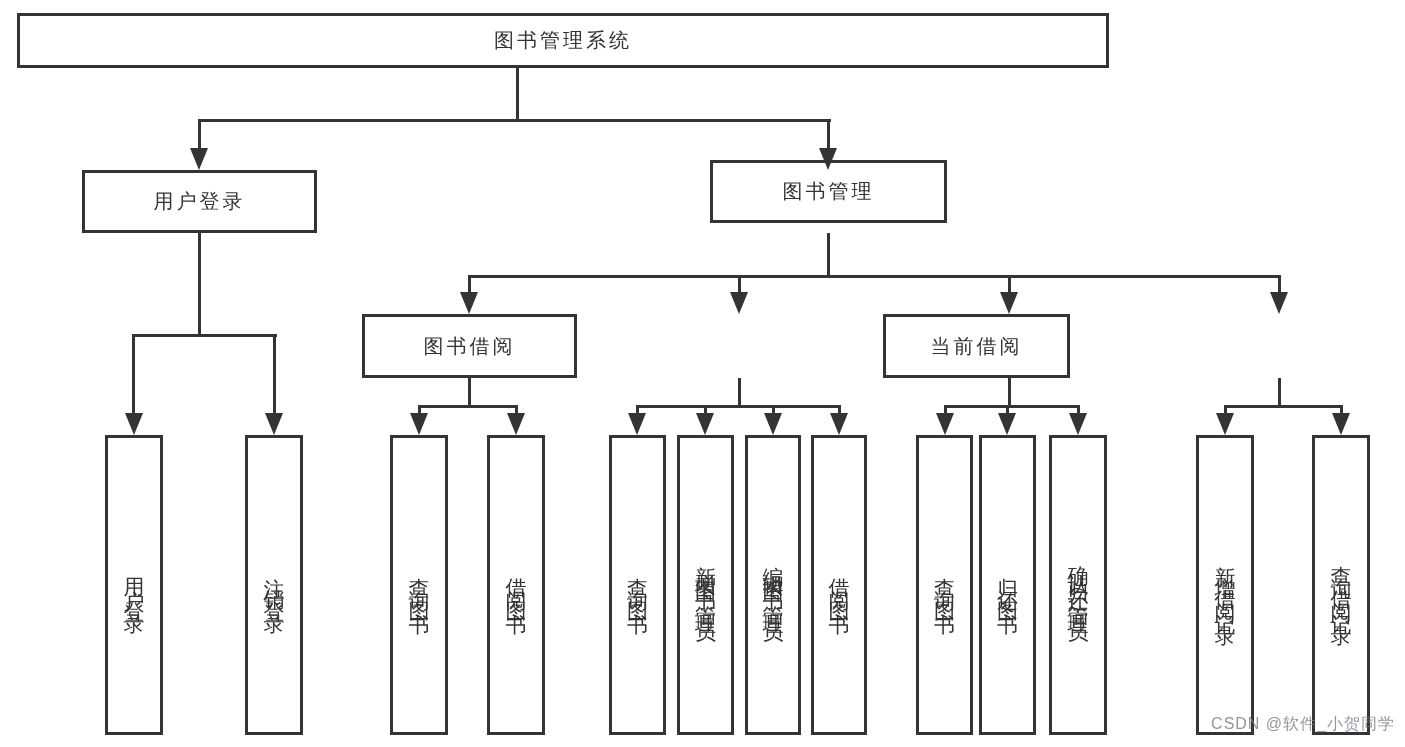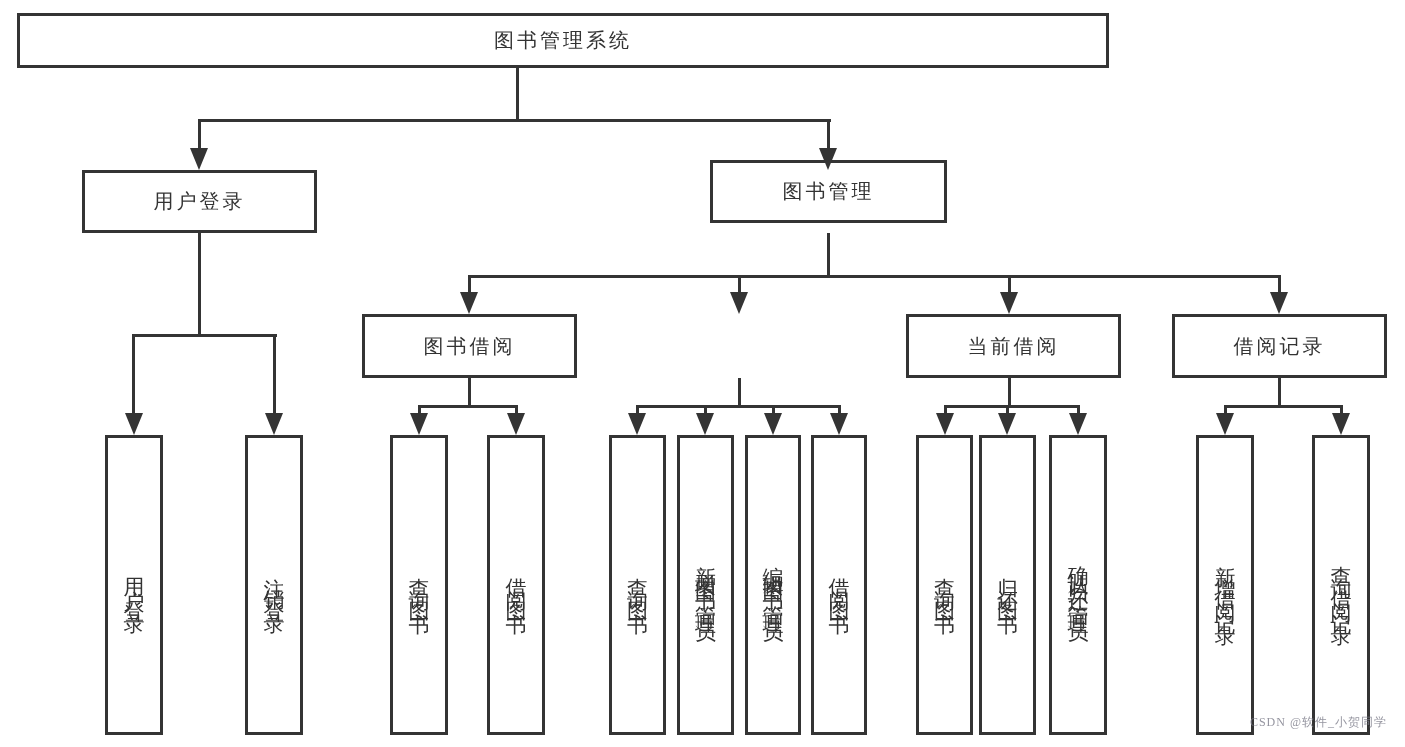--- a/index.html
+++ b/index.html
@@ -18,39 +18,37 @@
     font-size:21px;letter-spacing:12px;
   }
   .box.v.tight{letter-spacing:8px;}
   .line{position:absolute;background:#343434;}
   .ahead{
     position:absolute;width:0;height:0;
     border-left:9px solid transparent;border-right:9px solid transparent;
     border-top:22px solid #343434;
   }
   .watermark{
-    position:absolute;top:714px;right:18px;z-index:5;
-    font-size:12px;letter-spacing:1px;color:rgba(125,125,138,0.82);
+    position:absolute;top:714px;right:10px;z-index:5;
+    font-size:16px;letter-spacing:1px;color:rgba(125,125,138,0.82);
     white-space:nowrap;
-    font-family:Liberation Serif, serif;
   }
 </style>
 </head>
 <body>
 
 <div id="canvas">
 
   <div class="box h" style="left:17px;top:13px;width:1092px;height:55px">图书管理系统</div>
 
   <div class="box h" style="left:82px;top:170px;width:235px;height:63px">用户登录</div>
   <div class="box h" style="left:710px;top:160px;width:237px;height:63px">图书管理</div>
 
   <div class="box h" style="left:362px;top:314px;width:215px;height:64px">图书借阅</div>
-  <div class="box h" style="left:906px;top:314px;width:215px;height:64px">当前借阅</div>
-  <div class="box h" style="left:1172px;top:314px;width:215px;height:64px">借阅记录</div>
+  <div class="box h" style="left:883px;top:314px;width:187px;height:64px">当前借阅</div>
 
   <div class="box v" style="left:105px;top:435px;width:58px;height:300px">用户登录</div>
   <div class="box v" style="left:245px;top:435px;width:58px;height:300px">注销登录</div>
 
   <div class="box v" style="left:390px;top:435px;width:58px;height:300px">查询图书</div>
   <div class="box v" style="left:487px;top:435px;width:58px;height:300px">借阅图书</div>
 
   <div class="box v" style="left:609px;top:435px;width:57px;height:300px">查询图书</div>
   <div class="box v tight" style="left:677px;top:435px;width:57px;height:300px">新增图书（管理员）</div>
   <div class="box v tight" style="left:745px;top:435px;width:56px;height:300px">编辑图书（管理员）</div>

